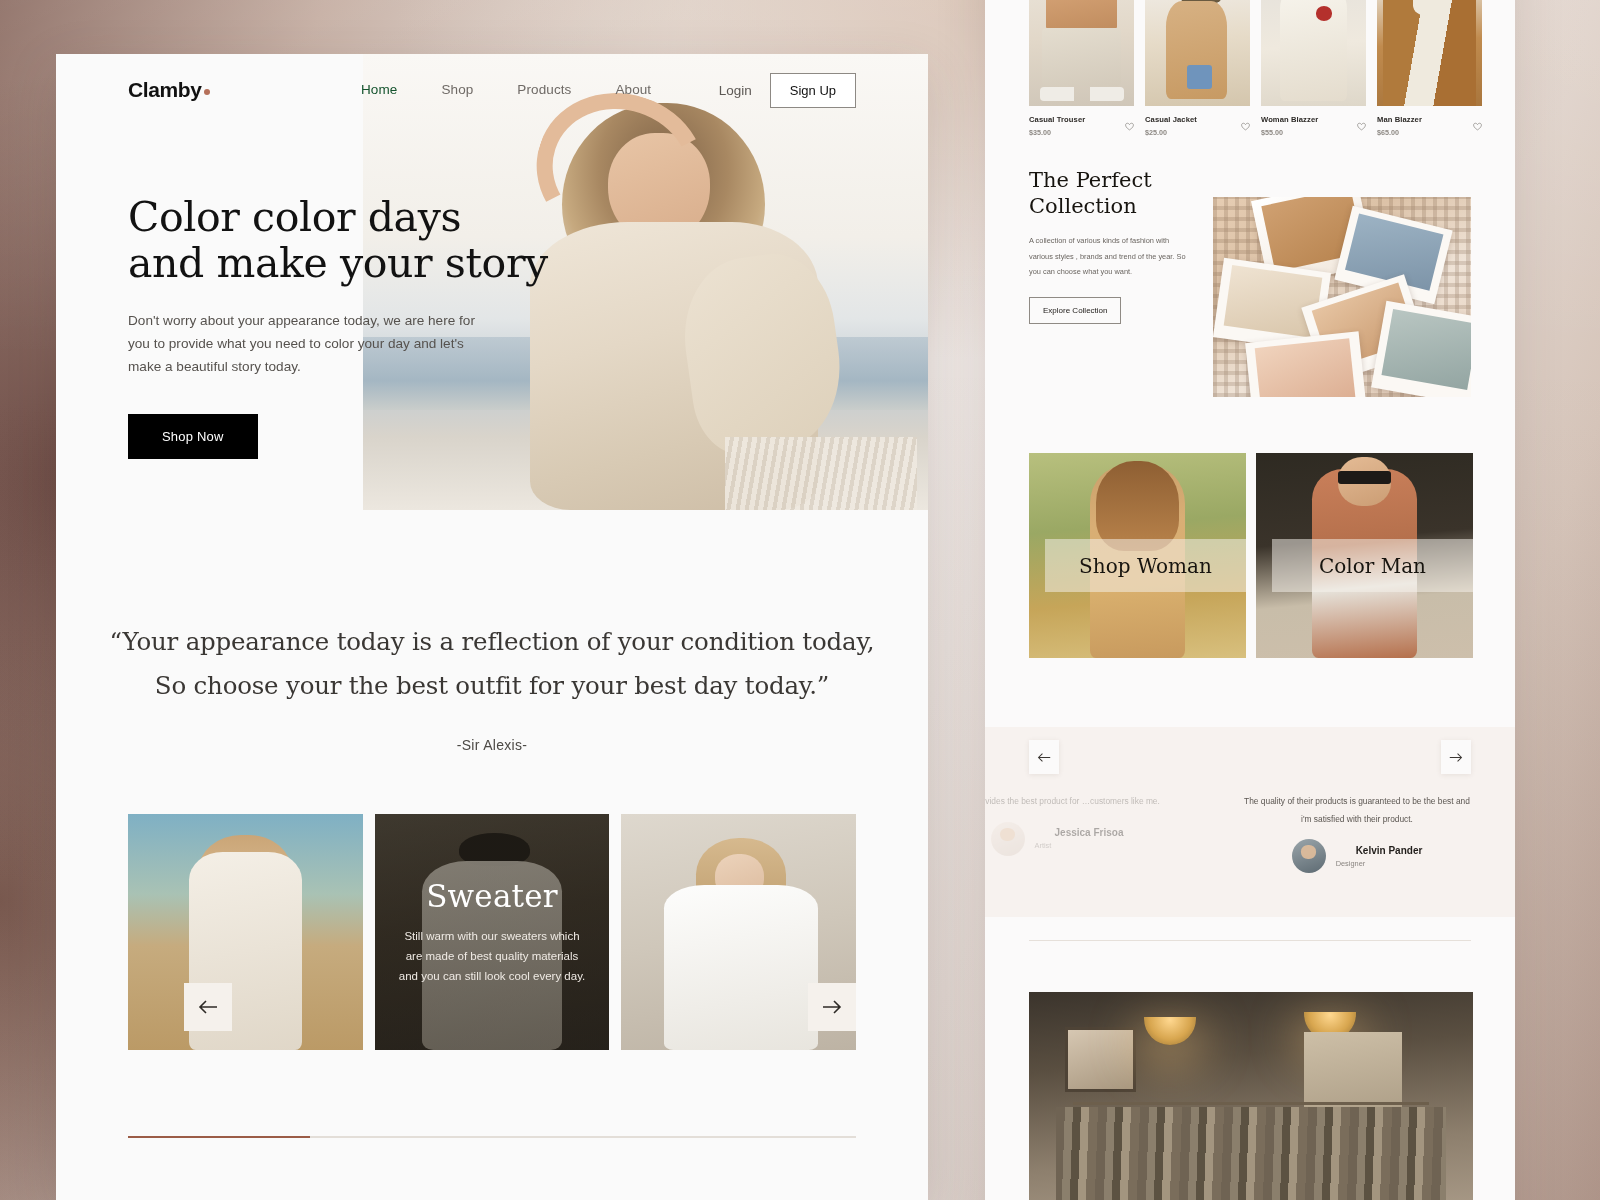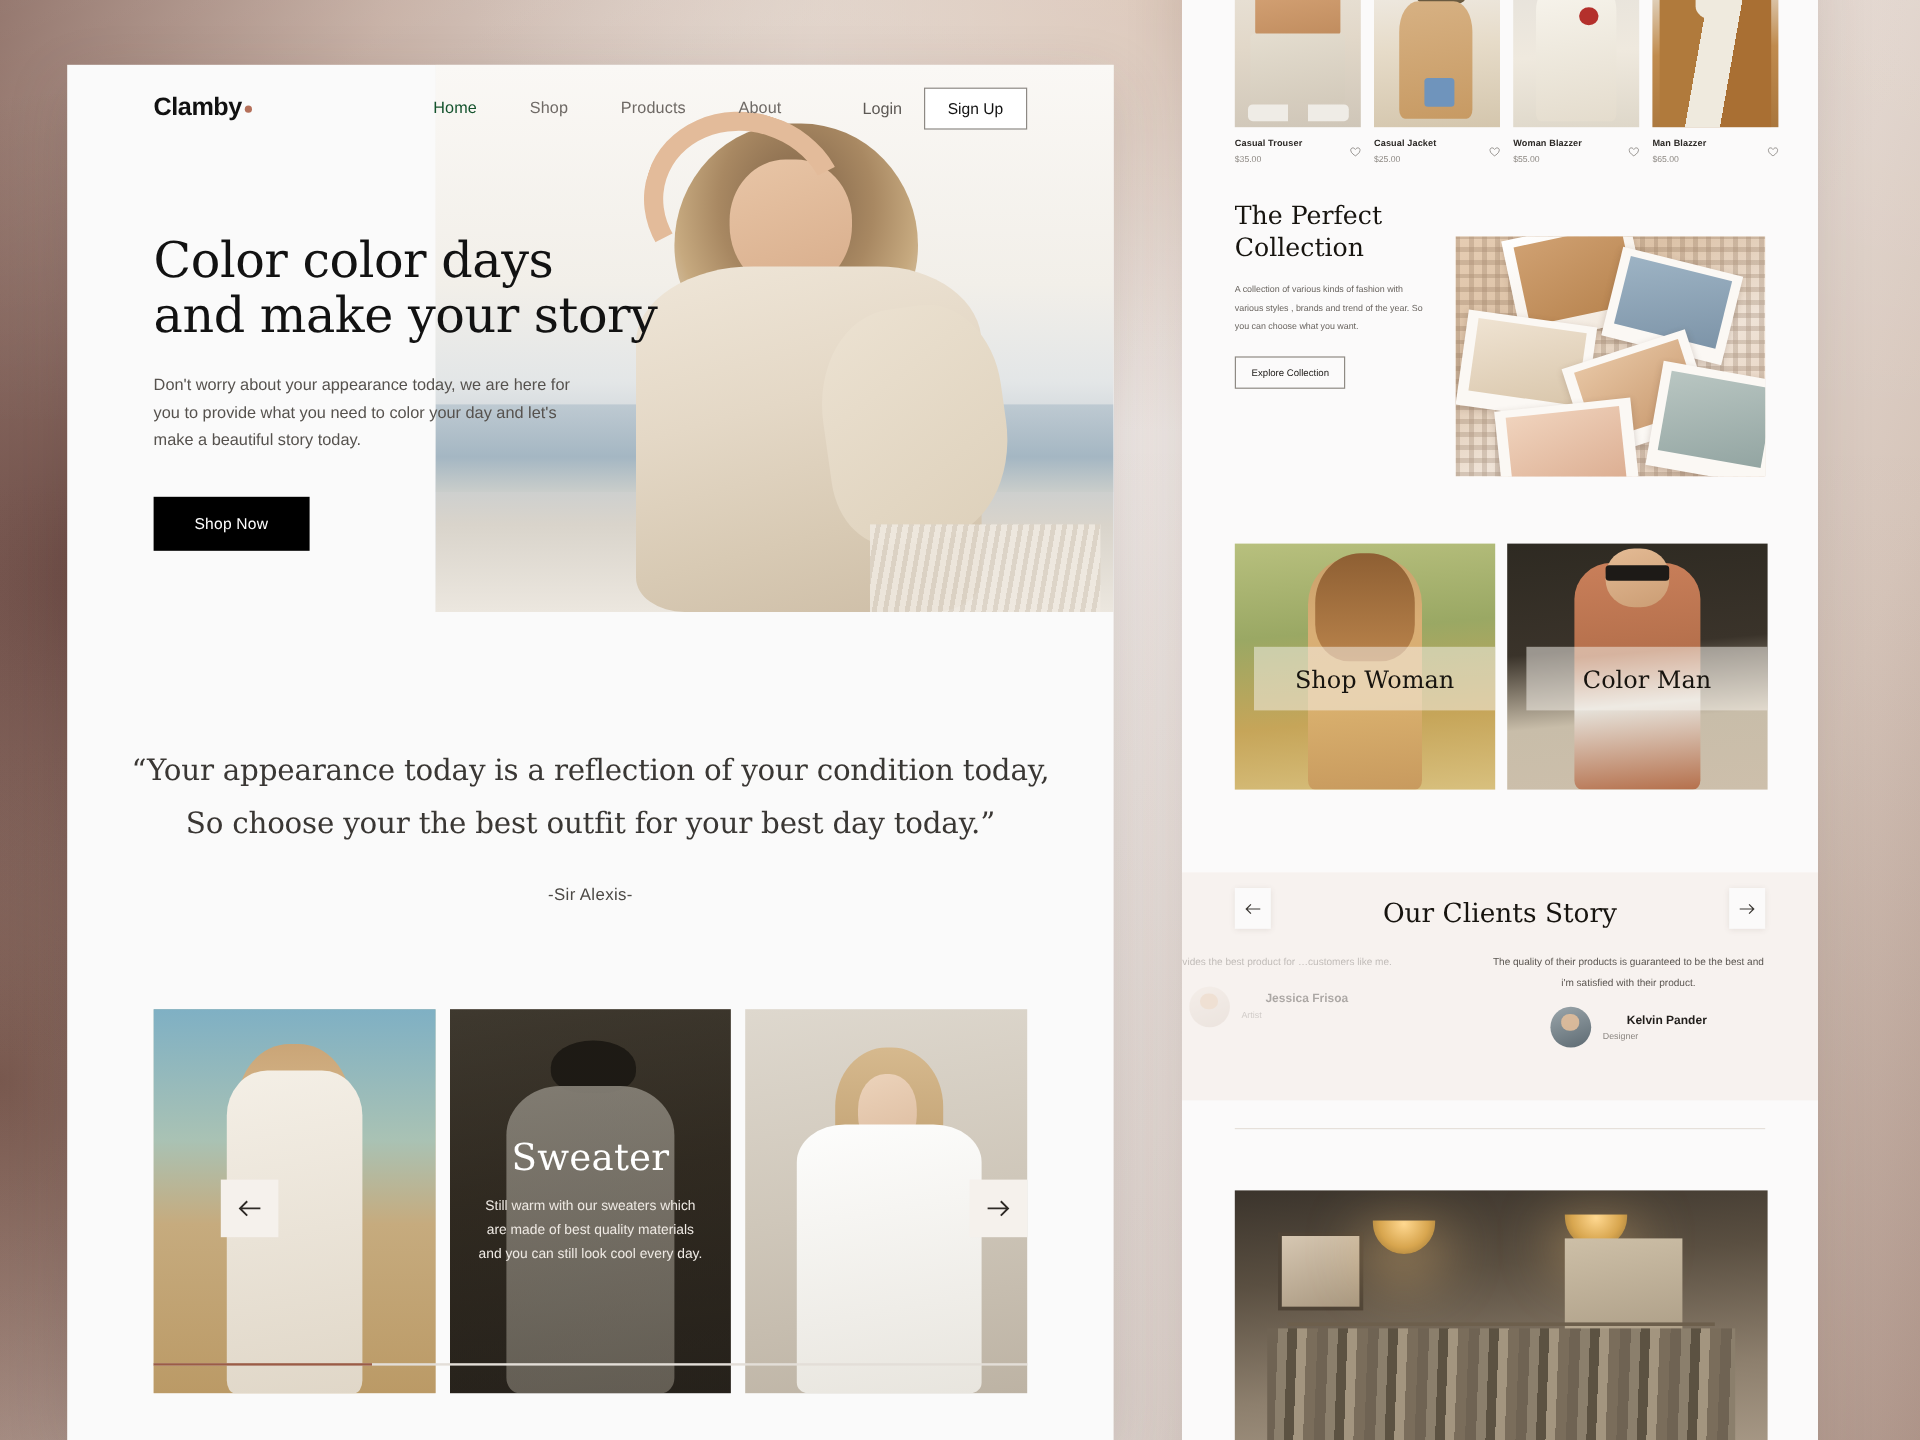--- a/index.html
+++ b/index.html
@@ -121,21 +121,21 @@
     position: absolute; left: 0; right: 0; top: 566px; text-align: center;
   }
   .quote-text {
     font-family: "DejaVu Serif", serif; font-size: 24.5px; line-height: 1.78;
     color: #3a3734; white-space: pre-line; letter-spacing: -.2px;
   }
   .quote-author { margin-top: 30px; font-size: 14px; color: #4c4945; letter-spacing: .3px; }
 
   
   .carousel {
-    position: absolute; left: 72px; top: 787px; width: 728px; height: 320px;
+    position: absolute; left: 72px; top: 760px; width: 728px; height: 236px;
     display: flex; gap: 12px;
   }
   .card { position: relative; overflow: hidden; }
   .card.c1 { width: 236px; background: linear-gradient(170deg,#8fb4b6 0%,#b9c5b3 30%,#cbb38b 62%,#c9a878 100%); }
   .card.c2 { width: 236px; background: linear-gradient(170deg,#564f42 0%,#40382c 45%,#2e2922 100%); }
   .card.c3 { width: 236px; background: linear-gradient(170deg,#ded8ce 0%,#cfc7ba 50%,#bdb3a4 100%); }
   .card .figure { position: absolute; inset: 0; }
   .c1 .f-sky { position:absolute; inset:0; background: linear-gradient(180deg,#7fb0c4 0%,#a9c2b4 34%,#c6ab7e 56%,#bb9a66 100%); }
   .c1 .f-body { position:absolute; left:26%; top:16%; width:48%; height:84%;
     background: linear-gradient(170deg,#f4efe6,#e0d7c8); border-radius: 30% 30% 6% 6% / 14% 14% 4% 4%; }
@@ -192,21 +192,21 @@
   .p2 .pf-coat { position:absolute; left:20%; top:14%; width:58%; height:80%; background: linear-gradient(170deg,#d7b183,#c79a63); border-radius: 26% 26% 8% 8%; }
   .p2 .pf-hat { position:absolute; left:34%; top:2%; width:38%; height:14%; background:#6a5a40; border-radius: 50% 50% 30% 30%; }
   .p2 .pf-bag { position:absolute; left:40%; top:66%; width:24%; height:20%; background:#6f94bc; border-radius:3px; }
   .p3 .pf-suit { position:absolute; left:18%; top:6%; width:64%; height:90%; background: linear-gradient(170deg,#f7f4ec,#e4dccd); border-radius: 16% 16% 6% 6%; }
   .p3 .pf-rose { position:absolute; left:52%; top:18%; width:16%; height:12%; background:#b4302c; border-radius:50%; }
   .p4 .pf-coat { position:absolute; left:6%; top:10%; width:88%; height:90%; background: linear-gradient(100deg,#b07a3c 0 36%, #efeade 36% 62%, #a96f33 62% 100%); }
   .p4 .pf-neck { position:absolute; left:34%; top:4%; width:32%; height:22%; background:#efeade; border-radius:40%; }
 
   .prod-meta { display: flex; align-items: center; justify-content: space-between; margin-top: 9px; }
   .prod-name { font-size: 7.6px; font-weight: 700; color: #2c2926; letter-spacing: .1px; }
-  .prod-price { margin-top: 4px; font-size: 7.2px; color: #8d8883; }
+  .prod-price { margin-top: 4px; font-size: 7.2px; color: #8d8883; font-weight: bold; }
   .heart { width: 9px; height: 9px; color: #6b6762; }
 
   
   .coll-text { position: absolute; left: 44px; top: 228px; width: 165px; }
   .coll-title {
     font-family: "DejaVu Serif", serif; font-size: 21px; line-height: 1.22; color: #17140f;
     white-space: pre-line; font-weight: 400;
   }
   .coll-desc { margin-top: 14px; font-size: 7.4px; line-height: 2.1; color: #6a6560; }
   .coll-btn {
@@ -507,21 +507,20 @@
       <div class="tm-person"></div>
         <div class="tm-head"></div>
         <div class="tm-glass"></div>
       <div class="tile-band">
         <div class="tile-label">Color Man</div>
       </div>
     </div>
   </div>
 
   <div class="clients">
-    <div class="clients-title">Our Clients Story</div>
     <div class="t-track">
       <div class="t-item faded off-l">
         <div class="t-quote">…ys provides the best product for …customers like me.</div>
         <div class="t-person">
           <div class="t-avatar a1"></div>
           <div>
             <div class="t-name">Jessica Frisoa</div>
             <div class="t-role">Artist</div>
           </div>
         </div>

